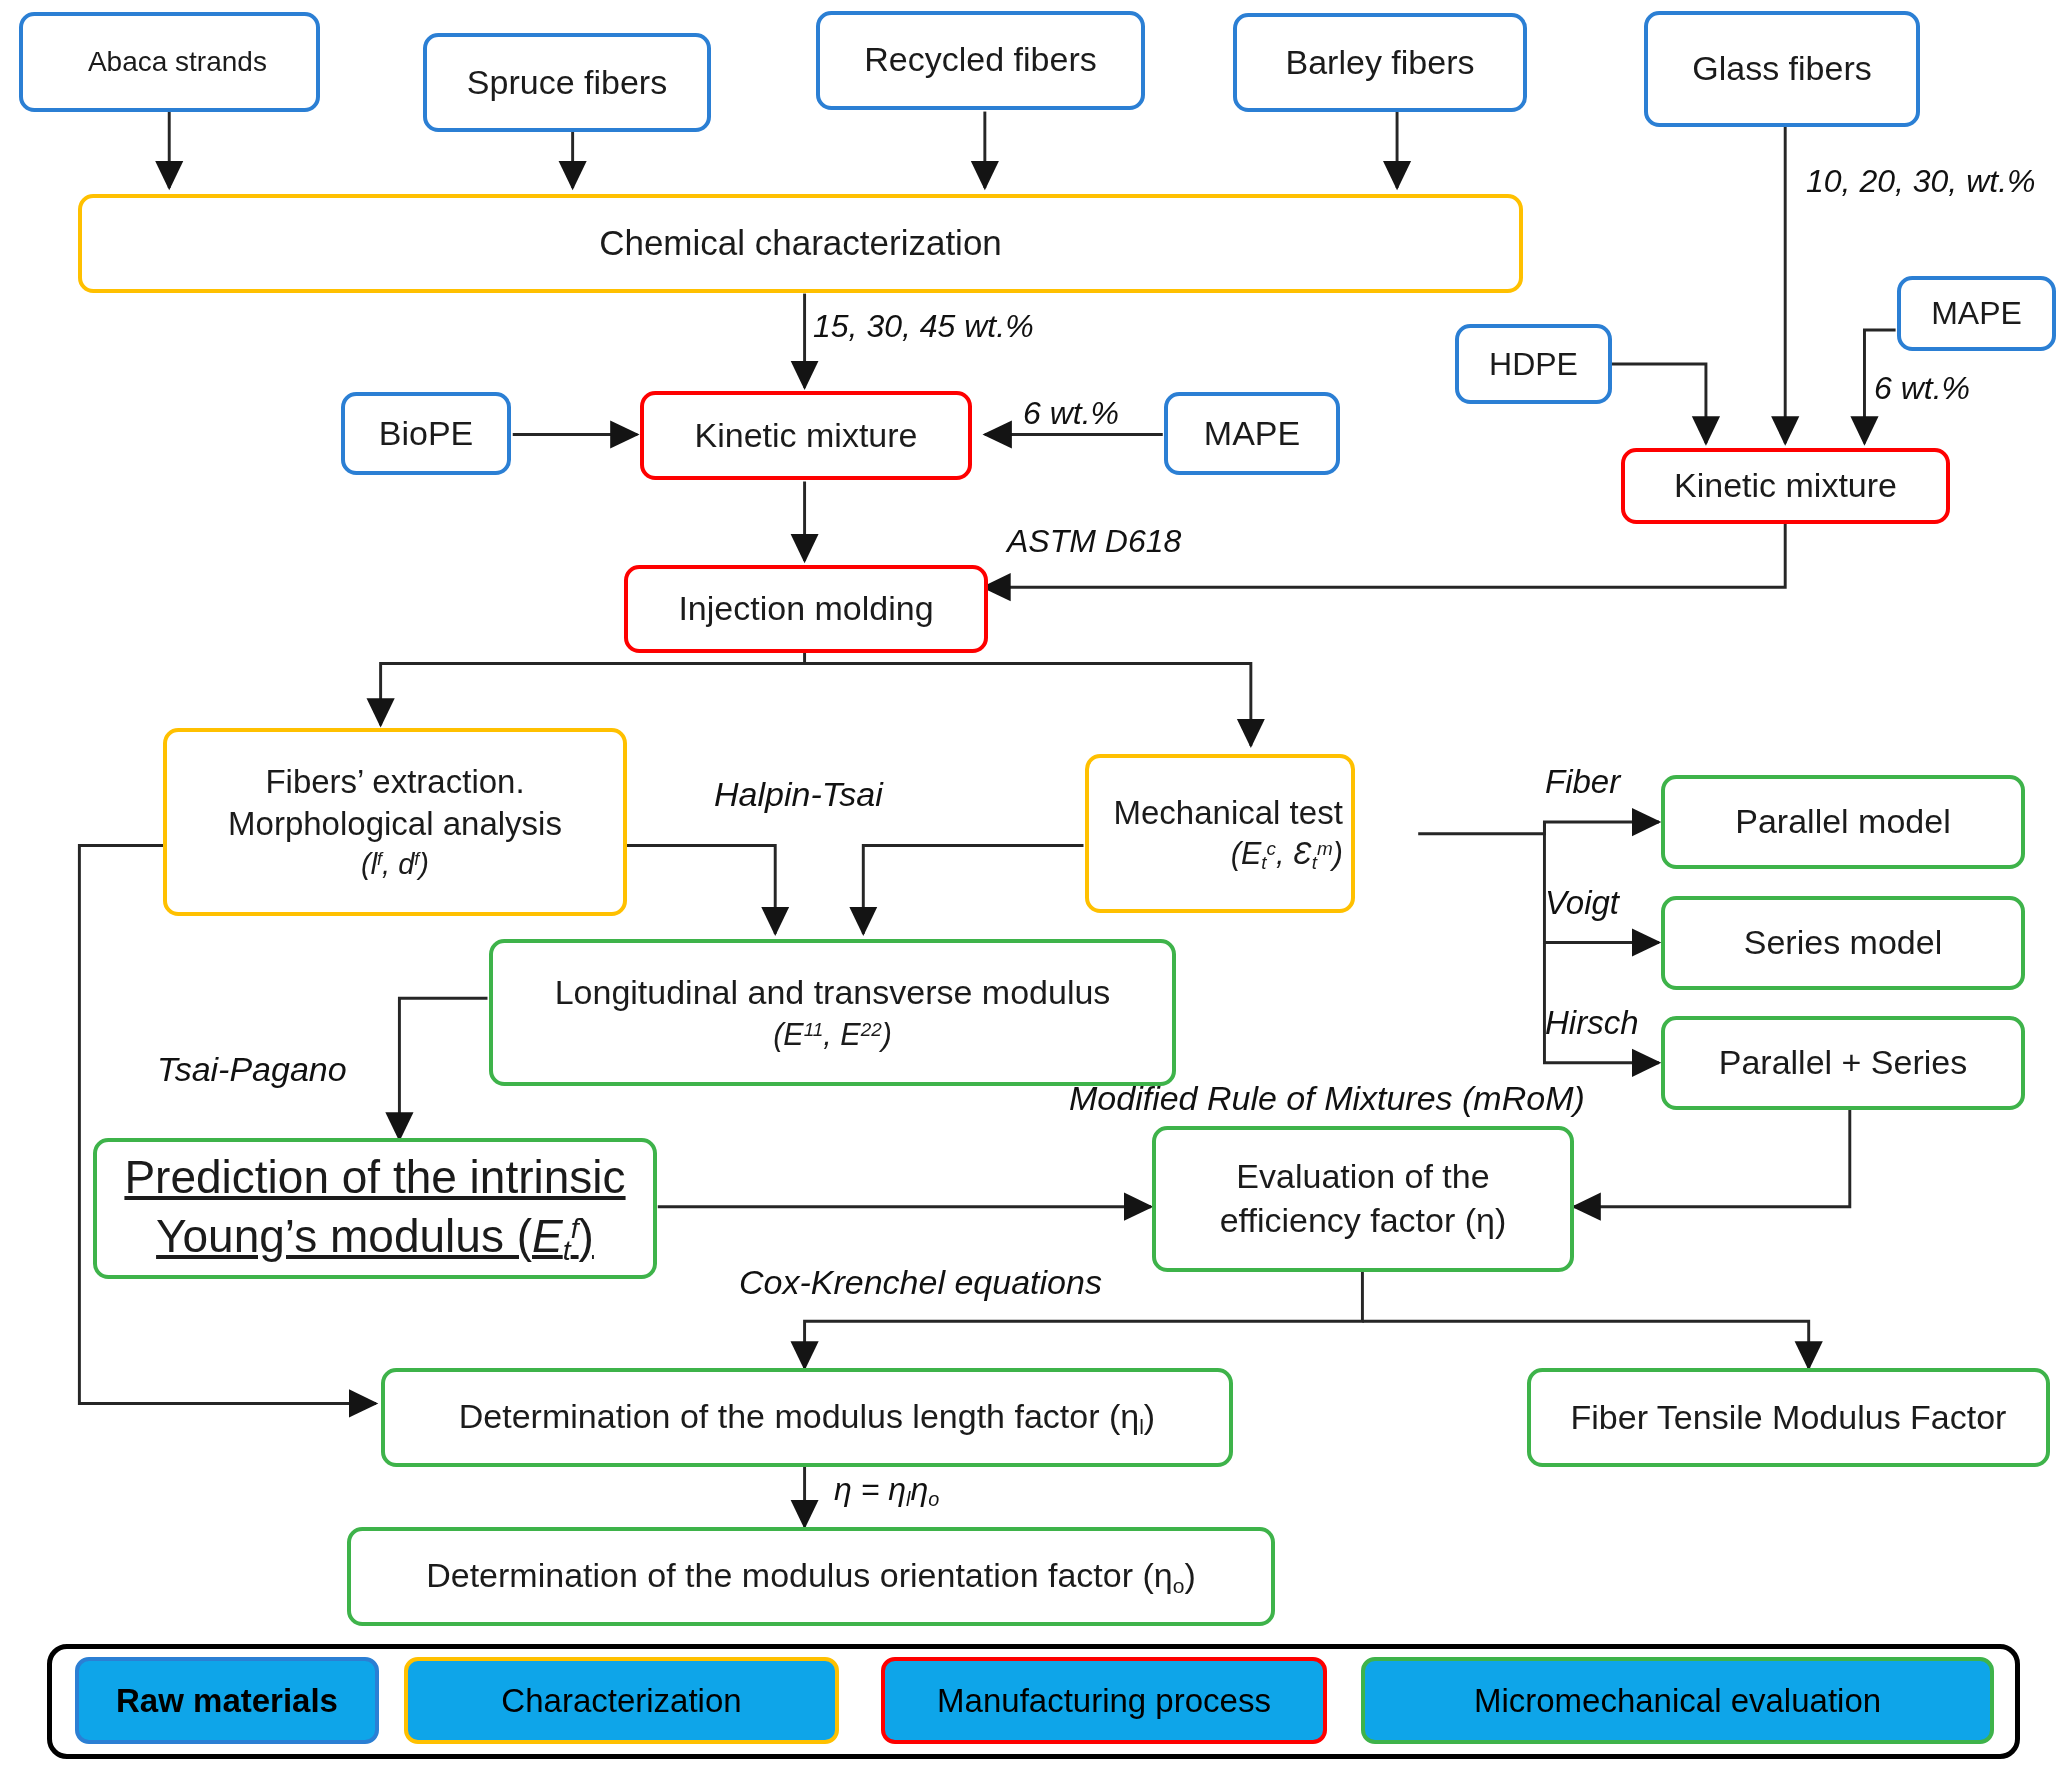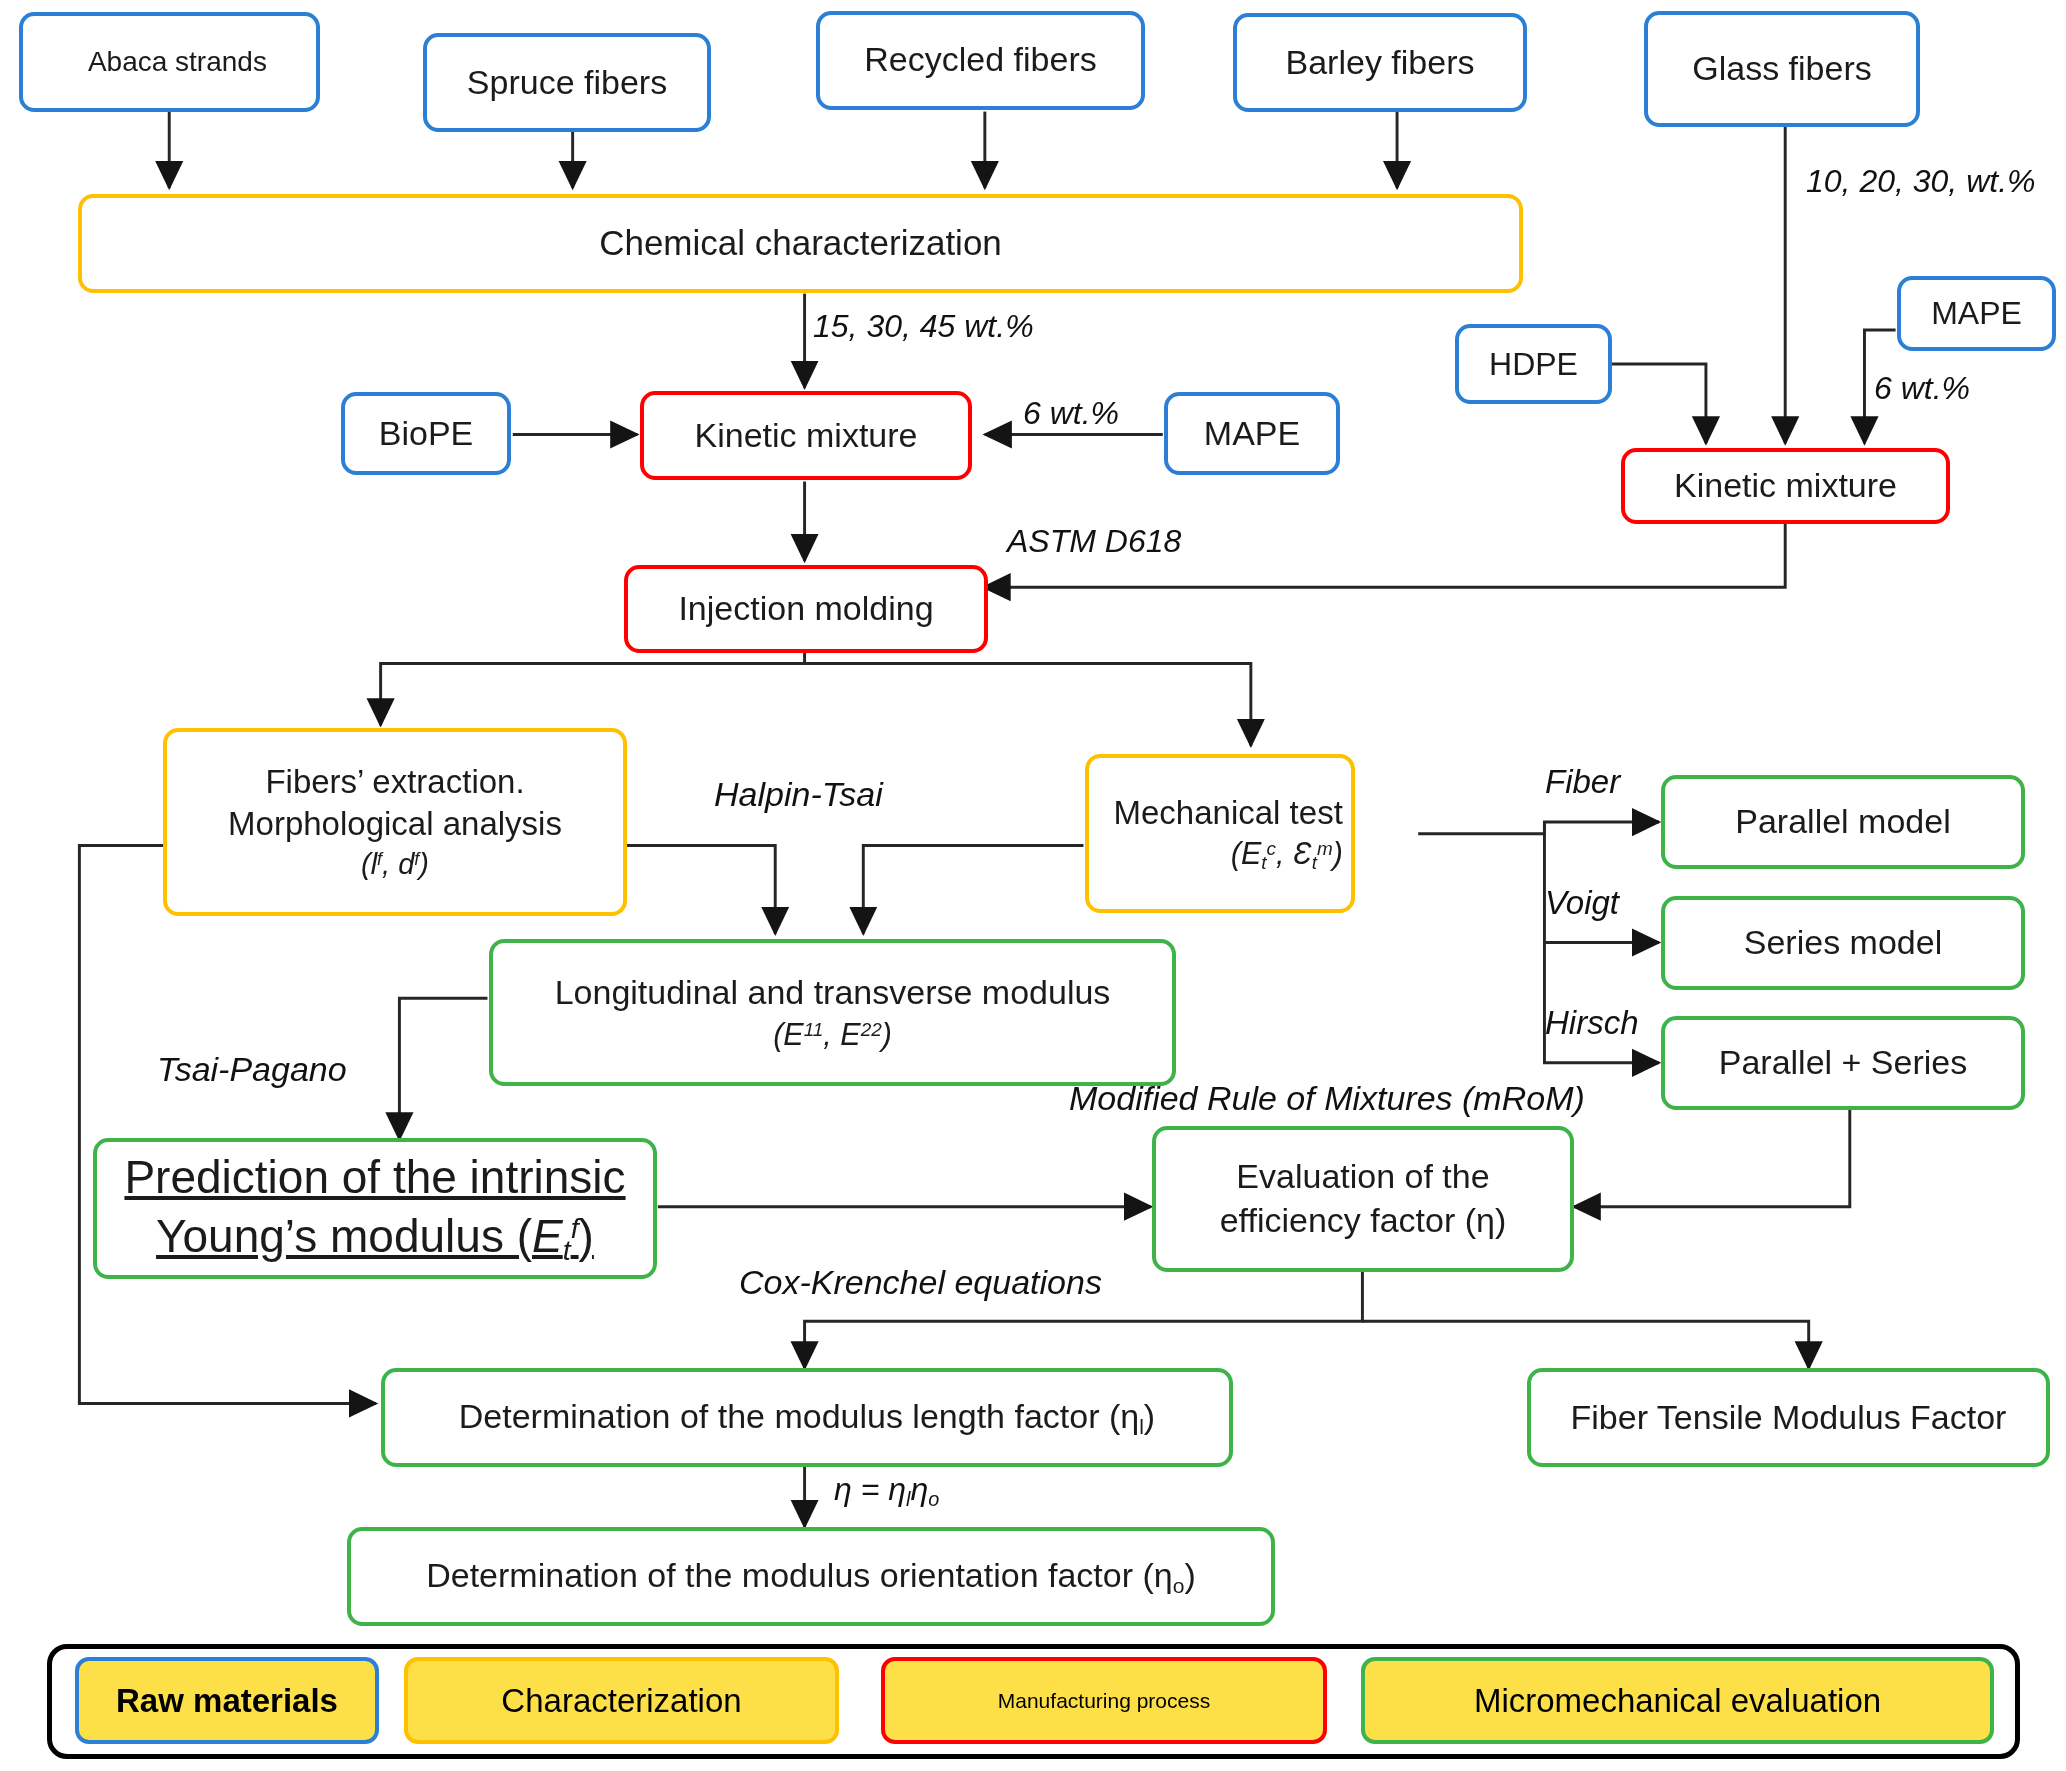--- a/index.html
+++ b/index.html
@@ -24,21 +24,21 @@
   .black{border:5.3px solid #000000;border-radius:20px;}
   .lbl{
     position:absolute;
     font-style:italic;
     color:#111;
     white-space:nowrap;
   }
   .legend-box{
     position:absolute;
     box-sizing:border-box;
-    background:#fde047;border-radius:14px;
+    background:#0ea5e9;border-radius:14px;
     display:flex;align-items:center;justify-content:center;text-align:center;
   }
   .legend-strong{font-weight:bold;}
   sub{font-size:.62em;vertical-align:-0.28em;}
   sup{font-size:.62em;vertical-align:0.48em;}
   .ital{font-style:italic;}
 </style>
 </head>
 <body>
 
@@ -221,21 +221,21 @@
   </div>
 
   <div class="node black" style="left:47px;top:1644px;width:1973px;height:115px;padding:0;"></div>
 
   <div class="legend-box" style="left:75px;top:1657px;width:304px;height:87px;border:4.1px solid #2b7fd4;font-size:33px;">
     <span class="legend-strong">Raw materials</span>
   </div>
   <div class="legend-box" style="left:404px;top:1657px;width:435px;height:87px;border:4.1px solid #ffc000;font-size:33px;">
     <span>Characterization</span>
   </div>
-  <div class="legend-box" style="left:881px;top:1657px;width:446px;height:87px;border:4.1px solid #fe0000;font-size:21px;">
+  <div class="legend-box" style="left:881px;top:1657px;width:446px;height:87px;border:4.1px solid #fe0000;font-size:33px;">
     <span>Manufacturing process</span>
   </div>
   <div class="legend-box" style="left:1361px;top:1657px;width:633px;height:87px;border:4.1px solid #3eb34a;font-size:33px;">
     <span>Micromechanical evaluation</span>
   </div>
 
 </div>
 
 
 </body></html>

